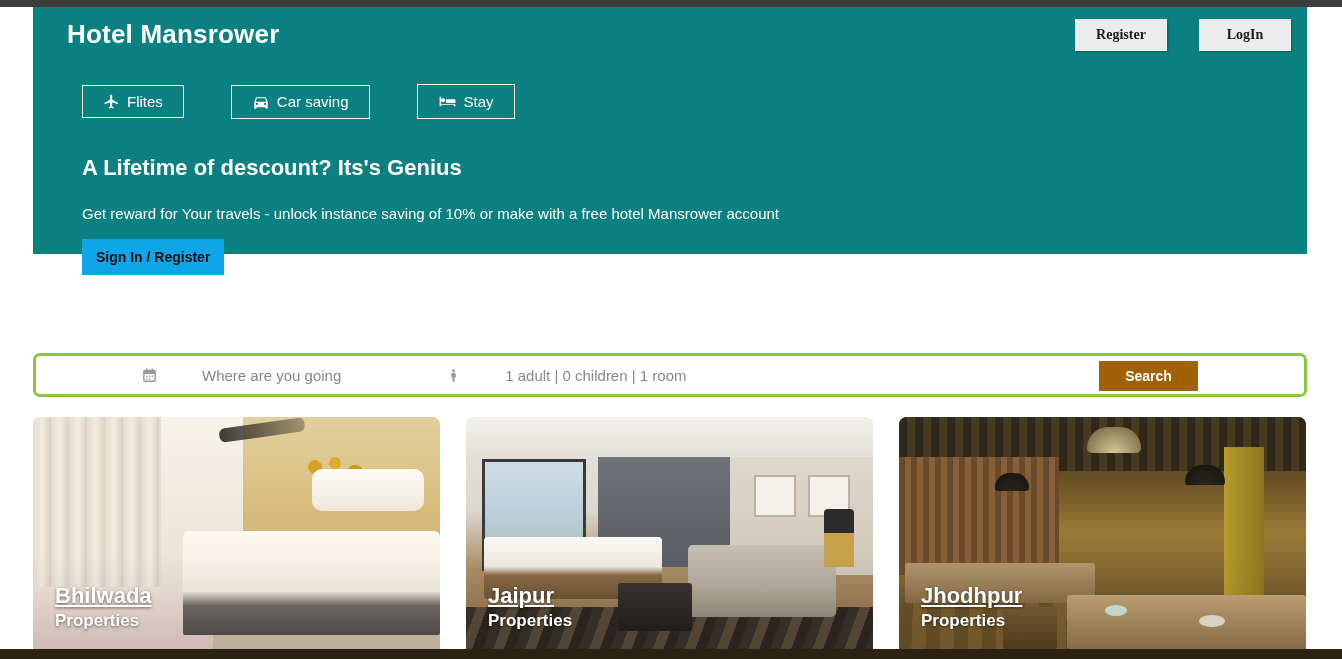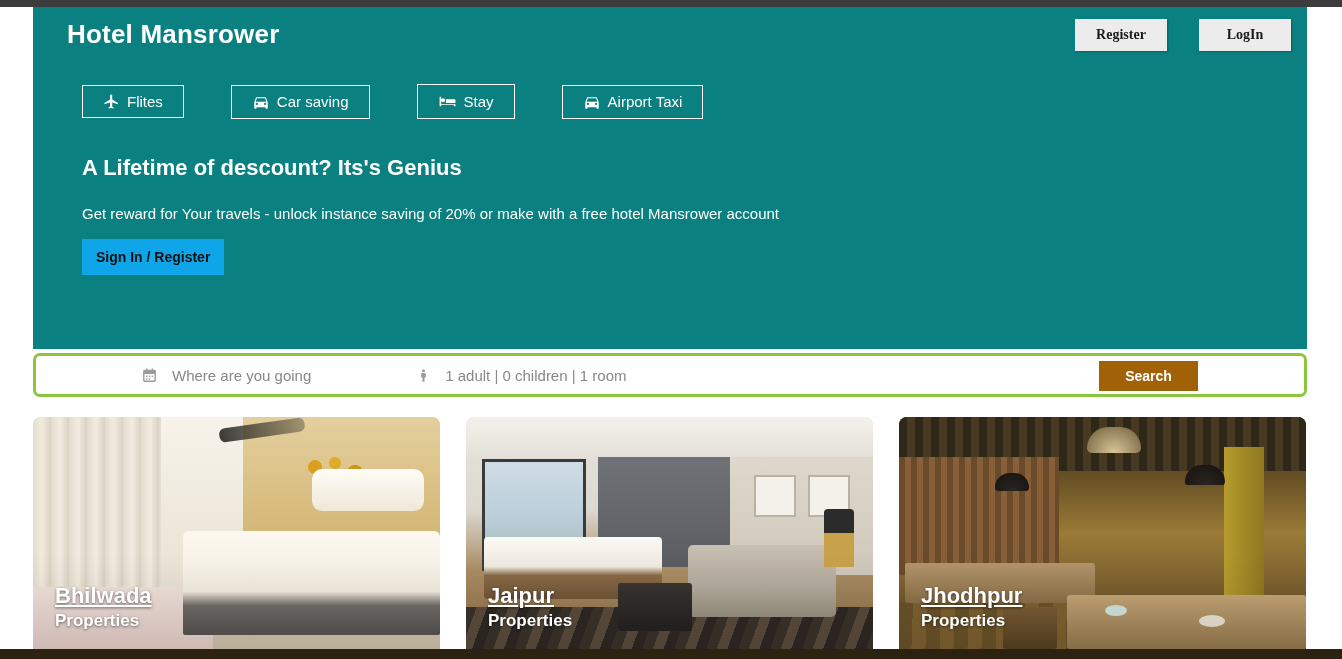--- a/index.html
+++ b/index.html
@@ -34,21 +34,21 @@
     height: 642px;
     background: #ffffff;
     overflow: hidden;
   }
 
   
   .hero {
     position: absolute;
     top: 0; left: 33px;
     width: 1274px;
-    height: 342px;
+    height: 247px;
     background: #0a8080;
   }
 
   .brand {
     position: absolute;
     top: 12px; left: 34px;
     color: #ffffff;
     font-size: 26px;
     font-weight: bold;
     letter-spacing: 0.2px;
@@ -146,20 +146,21 @@
   }
   .sfield-dest { margin-left: 105px; }
   .sfield-date { margin-left: 172px; }
   .sfield-guest { margin-left: 105px; }
   .sfield .sicon { display: flex; align-items: center; }
   .sfield .sicon svg { display: block; fill: #9a9a9a; }
   .sfield .stext {
     color: #888888;
     font-size: 15px;
     white-space: nowrap;
+    margin-left: 30px;
   }
   .search-btn {
     position: absolute;
     top: 5px; right: 106px;
     background: #a16207;
     border: none;
     color: #ffffff;
     font-family: "Liberation Sans", sans-serif;
     font-size: 14px;
     font-weight: bold;
@@ -418,33 +419,25 @@
 
       <button class="navtab">
         <span class="nicon">
           <svg width="19" height="19" viewBox="0 0 24 24">
               <path d="M2 6h2v9h18v3h-2v-2H4v2H2zM6.5 8A2.5 2.5 0 1 1 4 10.5 2.5 2.5 0 0 1 6.5 8zM10 9h11a1 1 0 0 1 1 1v4H10z"></path>
             </svg>
         </span>
         <span>Stay</span>
       </button>
 
-      <button class="navtab">
-        <span class="nicon">
-          <svg width="18" height="18" viewBox="0 0 24 24">
-              <path d="M18.9 6.5A1.5 1.5 0 0 0 17.5 5.5h-11A1.5 1.5 0 0 0 5.1 6.5L3 12.5V20a1 1 0 0 0 1 1h1a1 1 0 0 0 1-1v-1h12v1a1 1 0 0 0 1 1h1a1 1 0 0 0 1-1v-7.5zM6.5 16a1.5 1.5 0 1 1 0-3 1.5 1.5 0 0 1 0 3zm11 0a1.5 1.5 0 1 1 0-3 1.5 1.5 0 0 1 0 3zM5 11.5l1.5-4.5h11l1.5 4.5z"></path>
-            </svg>
-        </span>
-        <span>Airport Taxi</span>
-      </button>
 
     </div>
 
     <div class="promo-title">A Lifetime of descount? Its's Genius</div>
-    <div class="promo-sub">Get reward for Your travels - unlock instance saving of 20% or make with a free hotel Mansrower account</div>
+    <div class="promo-sub">Get reward for Your travels - unlock instance saving of 10% or make with a free hotel Mansrower account</div>
     <button class="promo-btn">Sign In / Register</button>
 
   </div>
 
   <div class="searchbar">
 
     <div class="sfield sfield-dest">
       <span class="sicon">
         <svg width="17" height="17" viewBox="0 0 24 24">
             <path d="M7 2v2H5a2 2 0 0 0-2 2v13a2 2 0 0 0 2 2h14a2 2 0 0 0 2-2V6a2 2 0 0 0-2-2h-2V2h-2v2H9V2zm12 8v9H5v-9zM7 12v2h2v-2zm4 0v2h2v-2zm4 0v2h2v-2zM7 16v2h2v-2zm4 0v2h2v-2z"></path>

